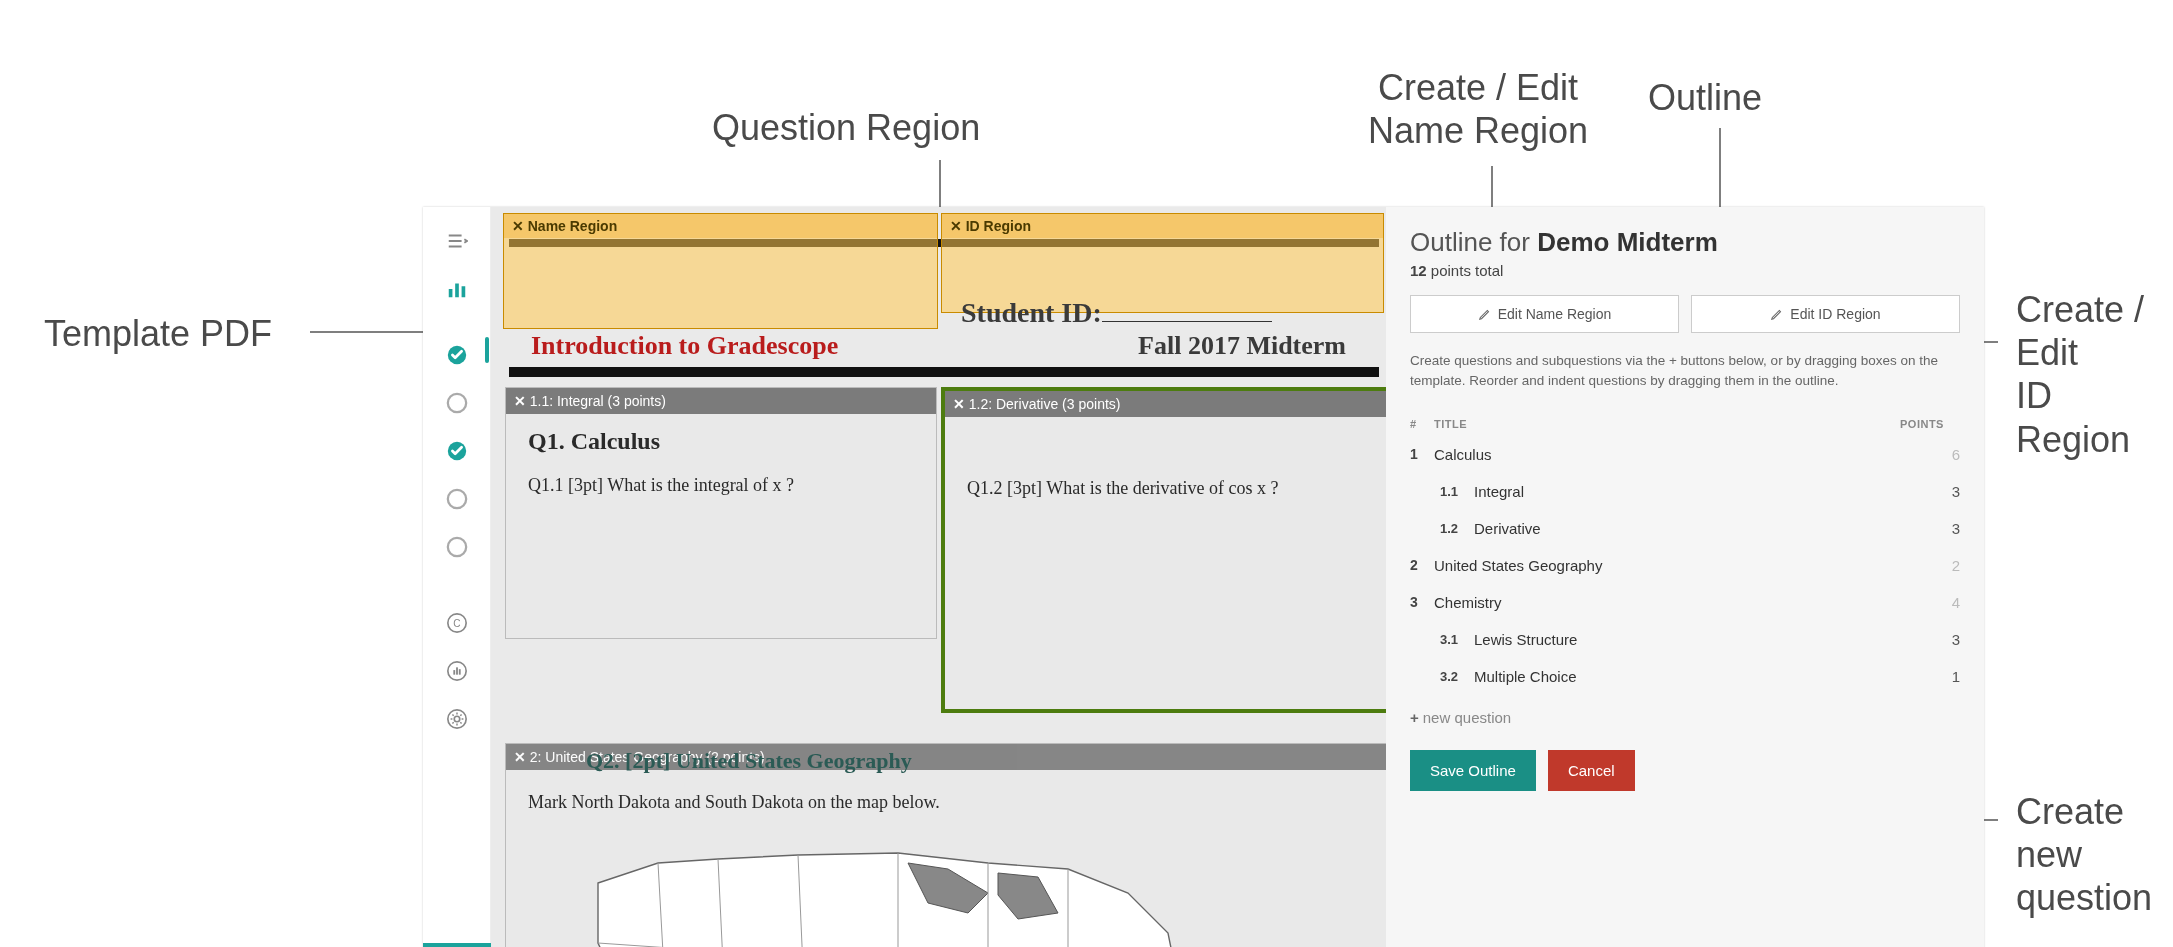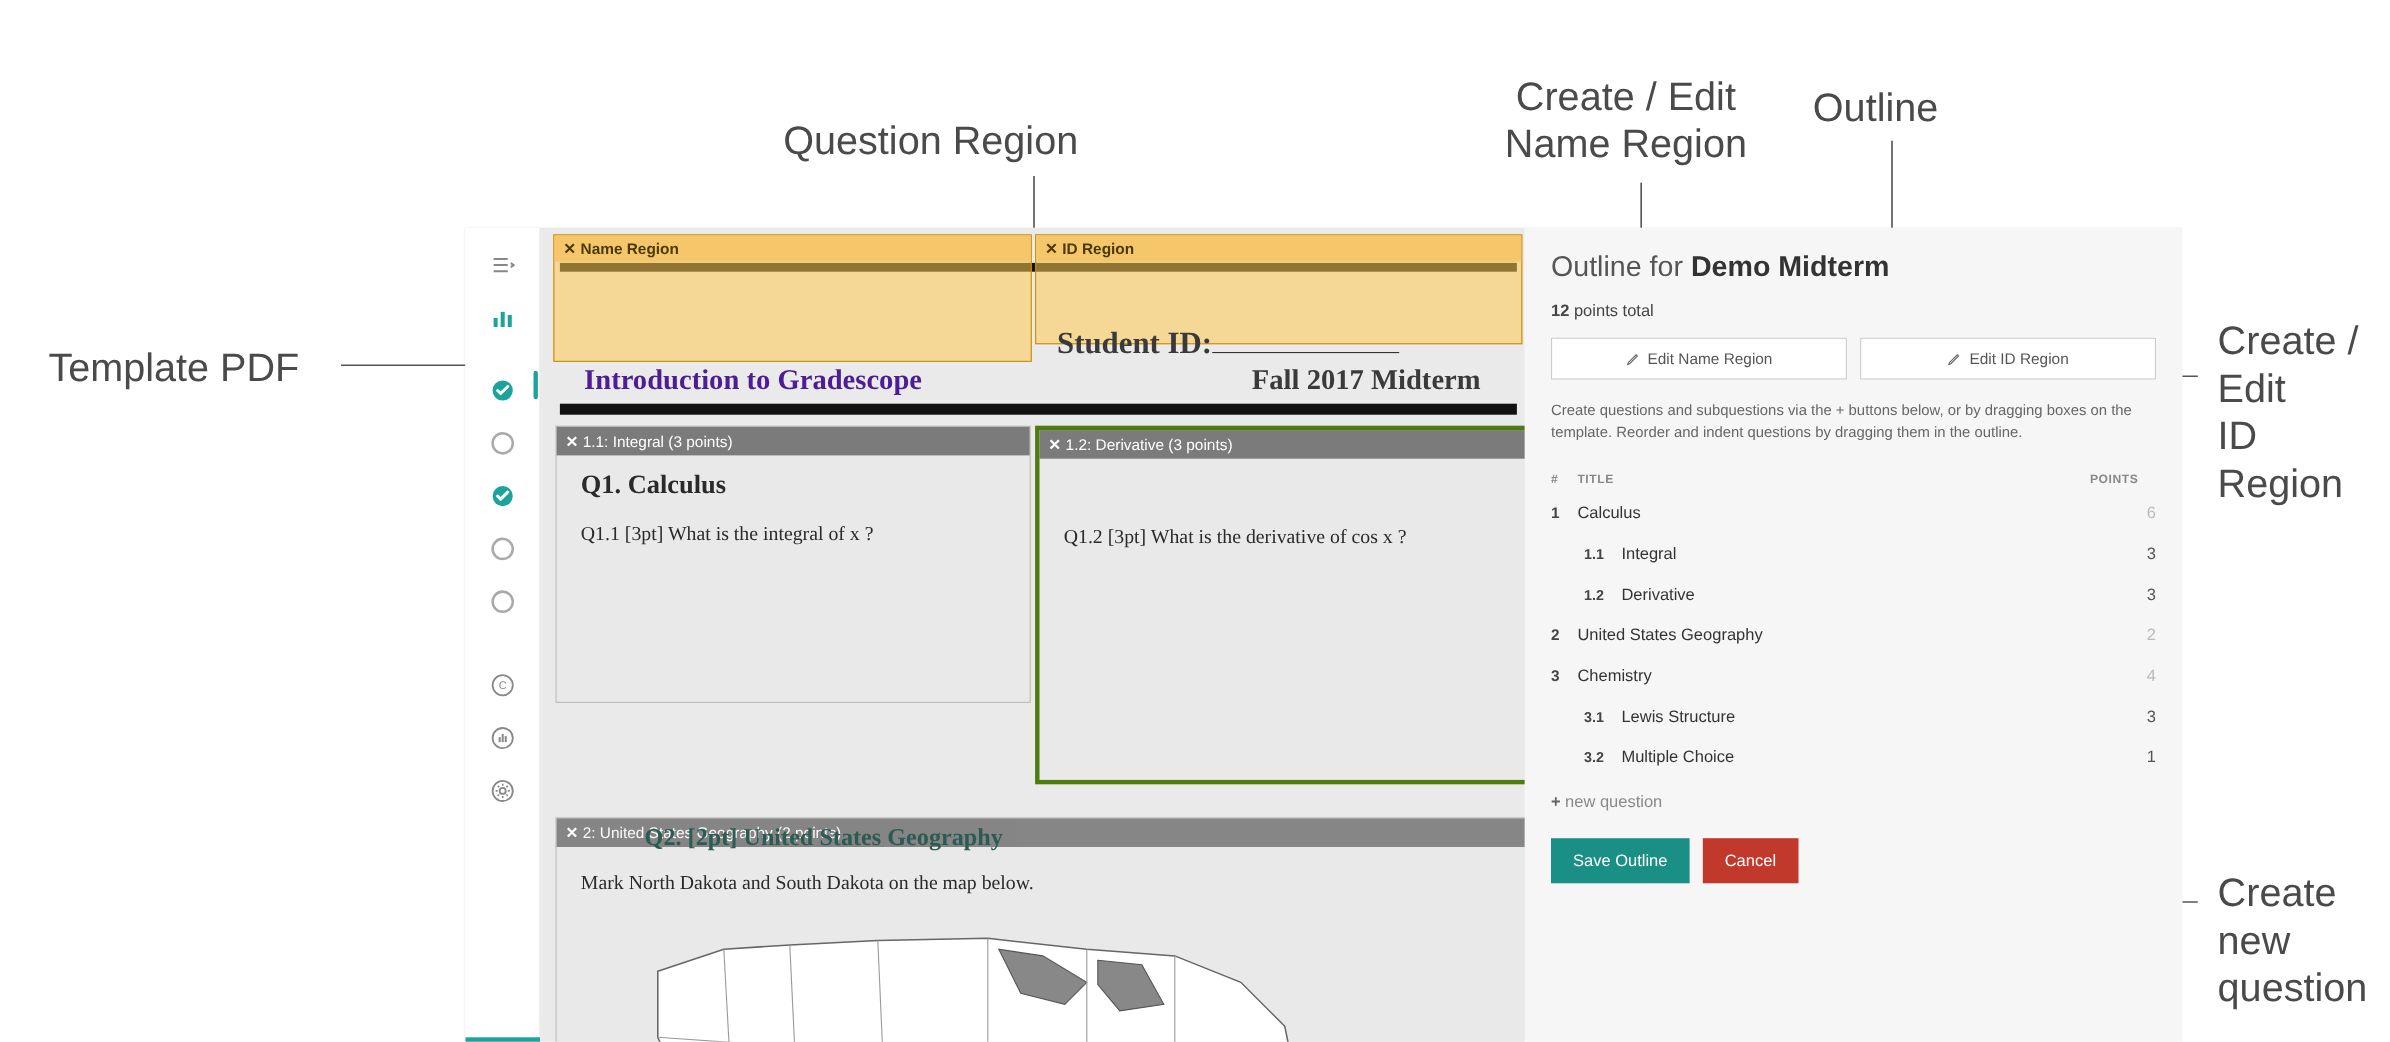--- a/index.html
+++ b/index.html
@@ -32,40 +32,40 @@
   .name-rgn { position:absolute; left:12px; top:6px; width:435px; height:116px; background:rgba(255,200,80,.55); border:1px solid #c98b00; }
   .name-rgn .hdr { background:#f5c76a; font-size:14px; font-weight:600; color:#4a3a00; padding:4px 8px; }
   .id-rgn { position:absolute; left:450px; top:6px; width:443px; height:100px; background:rgba(255,200,80,.55); border:1px solid #c98b00; }
   .id-rgn .hdr { background:#f5c76a; font-size:14px; font-weight:600; color:#4a3a00; padding:4px 8px; }
   .close-x { font-weight:bold; margin-right:4px; }
   .blackbar1 { position:absolute; left:18px; top:32px; width:870px; height:8px; background:#111; }
   .pdf-name { position:absolute; left:40px; top:56px; font-family: Georgia, "Times New Roman", serif; font-size:28px; font-weight:bold; color:#333; }
   .pdf-name .rule { display:inline-block; border-bottom:1.5px solid #333; width:250px; height:22px; vertical-align:baseline; }
   .pdf-id { position:absolute; left:470px; top:56px; font-family: Georgia, serif; font-size:28px; font-weight:bold;margin-top:34px; }
   .pdf-id .rule { display:inline-block; border-bottom:1.5px solid #333; width:170px; height:22px; }
-  .intro { position:absolute; left:40px; top:124px; font-family: Georgia, serif; font-size:26px; font-weight:bold; color:#4c1d95; }
+  .intro { position:absolute; left:40px; top:124px; font-family: Georgia, serif; font-size:26px; font-weight:bold; color:#b91c1c; }
   .midterm { position:absolute; right:40px; top:124px; font-family:Georgia,serif; font-size:26px; font-weight:bold; text-align:right; }
   .blackbar2 { position:absolute; left:18px; top:160px; width:870px; height:10px; background:#111; }
 
   .q-region { position:absolute; background:#e9e9e9; }
   .q-hdr { background:#7b7b7b; color:#fff; font-size:14px; padding:5px 8px; font-weight:400; }
   .q-body { padding:14px 22px; font-family:Georgia,serif; color:#2a2a2a; }
   .q-title { font-size:24px; font-weight:bold; margin-bottom:20px; }
   .q-text { font-size:18px; }
 
   .q11 { left:14px; top:180px; width:432px; height:252px; border:1px solid #bbb; }
   .q12 { left:450px; top:180px; width:450px; height:326px; border:4px solid #4d7c0f; }
   .q2  { left:14px; top:536px; width:886px; height:260px; border:1px solid #bbb; }
 
   .mapwrap { margin-top:10px; width:640px; margin-left:40px; }
   .mapwrap svg { width:640px; height:auto; }
 
   
   .outline { width:598px; background:#f6f6f6; padding:20px 24px; font-size:15px; color:#333; overflow-y:auto; }
-  .out-title { font-size:26px; font-weight:300; color:#555; margin-bottom:16px; }
+  .out-title { font-size:26px; font-weight:300; color:#555; margin-bottom:4px; }
   .out-title b { font-weight:700; color:#333; }
   .out-sub { font-size:15px; color:#444; margin-bottom:16px; }
   .out-btns { display:flex; gap:12px; margin-bottom:18px; }
   .obtn { flex:1; border:1px solid #ccc; background:#fff; padding:10px 0; text-align:center; font-size:14px; color:#555; cursor:pointer; display:flex; align-items:center; justify-content:center; gap:6px; }
   .obtn svg { width:14px; height:14px; }
   .out-help { font-size:13.5px; color:#666; line-height:1.5; margin-bottom:20px; }
   .out-head { display:flex; font-size:11px; letter-spacing:.5px; color:#888; font-weight:700; text-transform:uppercase; padding:6px 0; }
   .out-head .num { width:24px; }
   .out-head .ttl { flex:1; }
   .out-head .pts { width:60px; text-align:left; }

